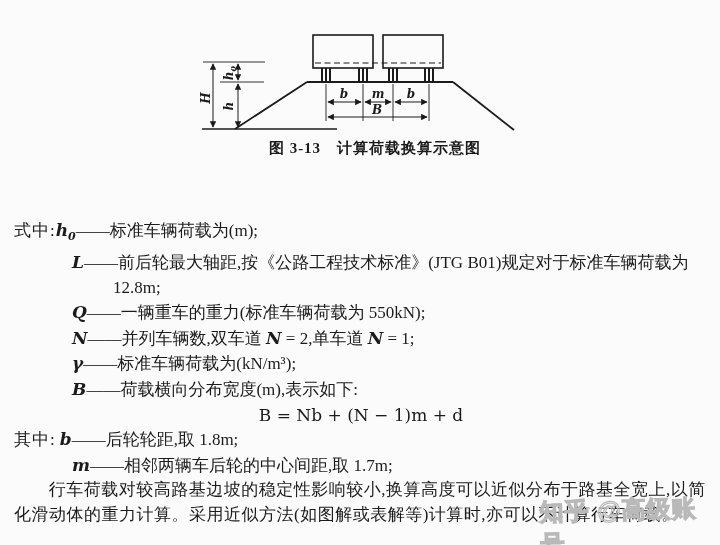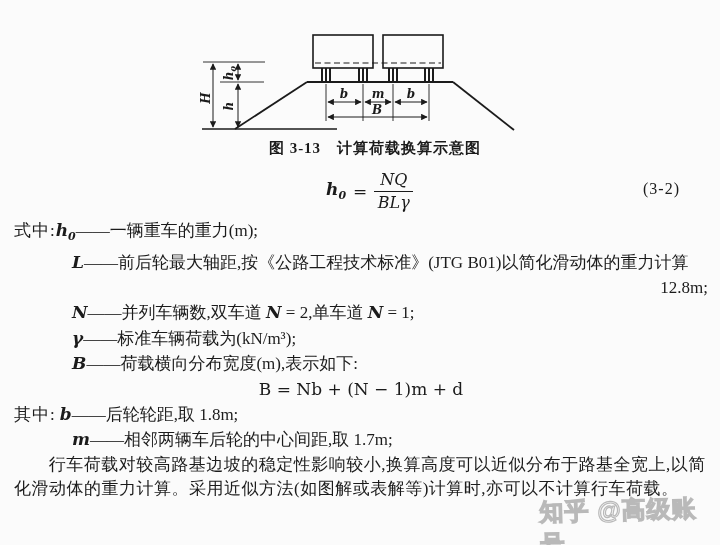--- a/index.html
+++ b/index.html
@@ -41,21 +41,21 @@
   .frac .den{display:block;padding-top:2px;}
   .eq-num{position:absolute;left:643px;top:12px;font-size:16px;letter-spacing:1px;}
   sub{font-size:11px;}
   
   .tb{
     position:absolute;left:14px;top:218px;width:694px;
     font-size:17px;line-height:24.6px;
   }
   .row{white-space:nowrap;}
   .term{padding-left:58px;}
-  .cont{padding-left:99px;text-align:right;}
+  .cont{padding-left:99px;}
   .tvar{
     font-family:"DejaVu Serif",serif;font-style:italic;font-weight:600;
     font-style:italic;
   }
   .ivar{font-family:"DejaVu Serif",serif;font-style:italic;font-weight:600;}
   .pfx{letter-spacing:1px;}
   .pfx2{letter-spacing:1px;margin-right:4px;}
   .bform{
     text-align:center;
     font-family:"DejaVu Serif",serif;font-size:17px;
@@ -133,45 +133,37 @@
     <text class="svglbl" x="233" y="73" text-anchor="middle" transform="rotate(-90 233 73)"><tspan>h</tspan><tspan font-size="8" dy="2.5">0</tspan></text>
     <text class="svglbl" x="233" y="106" text-anchor="middle" transform="rotate(-90 233 106)">h</text>
     <text class="svglbl" x="344" y="98" text-anchor="middle">b</text>
     <text class="svglbl" x="378" y="98" text-anchor="middle">m</text>
     <text class="svglbl" x="411" y="98" text-anchor="middle">b</text>
     <text class="svglbl" x="377" y="114" text-anchor="middle" font-size="13">B</text>
   </svg>
 
   <div class="fig-caption">图 3-13　计算荷载换算示意图</div>
 
-  <div class="eq-area">
-    <div class="eq-main">
-      <span class="tvar"><i>h</i><sub>0</sub></span>
-      <span class="equals">=</span>
-      <span class="frac">
-        <span class="num">NQ</span>
-        <span class="den">BLγ</span>
-      </span>
-    </div>
-    <div class="eq-num">(3-2)</div>
-  </div>
 
   <div class="tb">
 
     <div class="row">
-      <span class="pfx">式中:</span><span class="tvar"><i>h</i><sub>0</sub></span><span>——一辆重车的重力(m);</span>
+      <span class="pfx">式中:</span><span class="tvar"><i>h</i><sub>0</sub></span><span>——标准车辆荷载为(m);</span>
     </div>
 
     <div class="row term">
-      <span class="tvar">L</span><span>——前后轮最大轴距,按《公路工程技术标准》(JTG B01)以简化滑动体的重力计算</span>
+      <span class="tvar">L</span><span>——前后轮最大轴距,按《公路工程技术标准》(JTG B01)规定对于标准车辆荷载为</span>
     </div>
     <div class="row cont">
       <span>12.8m;</span>
     </div>
 
+    <div class="row term">
+      <span class="tvar">Q</span><span>——一辆重车的重力(标准车辆荷载为 550kN);</span>
+    </div>
 
     <div class="row term">
       <span class="tvar">N</span><span>——并列车辆数,双车道 </span><span class="ivar">N</span><span> = 2,单车道 </span><span class="ivar">N</span><span> = 1;</span>
     </div>
 
     <div class="row term">
       <span class="tvar">γ</span><span>——标准车辆荷载为(kN/m³);</span>
     </div>
 
     <div class="row term">

